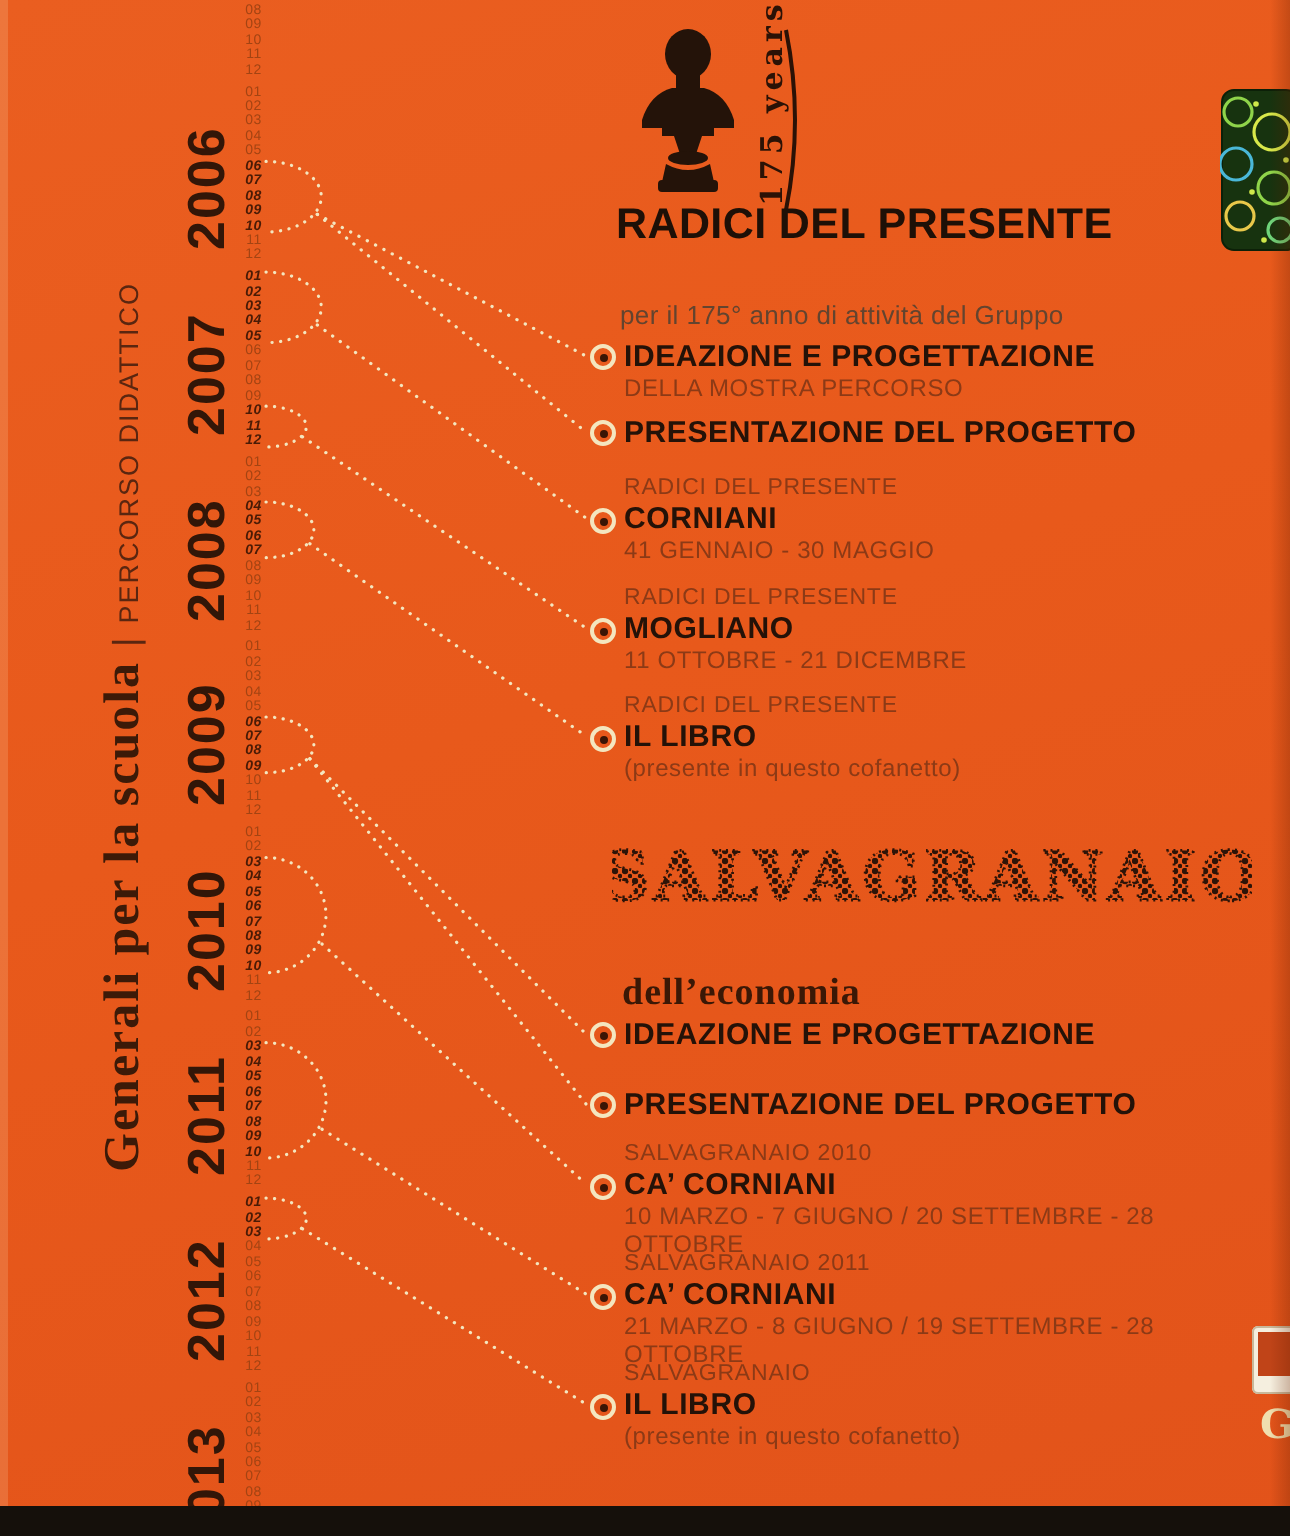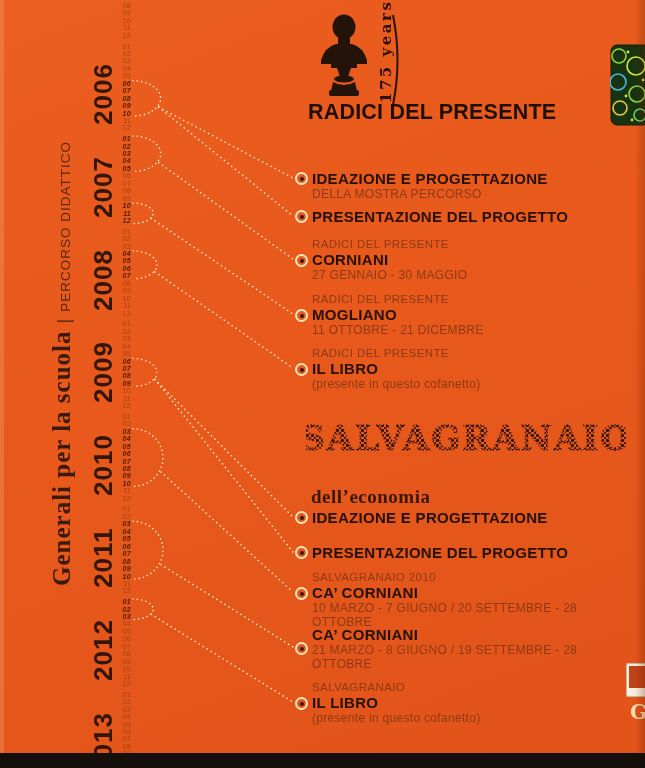--- a/index.html
+++ b/index.html
@@ -205,20 +205,21 @@
       <path d="M15 69 Q26 75 37 69 L39 78 L13 78 Z"></path>
       <rect x="11" y="77" width="30" height="6" rx="2"></rect>
     </g>
   </svg>
   <div class="anniv">175 years</div>
   <svg class="abs" style="left:391px;top:13px;" width="12" height="94" viewBox="0 0 12 94">
     <path d="M2 2 Q11 47 2 92" fill="none" stroke="#2b1206" stroke-width="2"></path>
   </svg>
 
   <div class="abs title1" style="left:308px;top:100px;">RADICI DEL PRESENTE</div>
+  <div class="abs sub2" style="left:310px;top:150px;">per il 175° anno di attività del Gruppo</div>
 
   <svg class="abs" style="left:306px;top:414px;" width="320" height="48" viewBox="0 0 320 48">
     <defs>
       <pattern id="grain" width="5" height="5" patternUnits="userSpaceOnUse">
         <circle cx="1.5" cy="1.5" r="1.6" fill="#2e1408"></circle>
         <circle cx="4" cy="4" r="1.1" fill="#2e1408"></circle>
       </pattern>
     </defs>
     <text x="160" y="36" text-anchor="middle" font-family="DejaVu Serif, Liberation Serif, serif" font-weight="bold" font-size="34" letter-spacing="2" fill="url(#grain)" stroke="#2e1408" stroke-width="1.4" stroke-dasharray="1 2.4">SALVAGRANAIO</text>
   </svg>
@@ -236,21 +237,21 @@
         <span class="bullet"></span>
         <div class="txt">
           <div class="entry-head">PRESENTAZIONE DEL PROGETTO</div>
         </div>
       </div>
       <div class="entry" style="top: 238px;">
         <span class="bullet wl"></span>
         <div class="txt">
           <div class="entry-label">RADICI DEL PRESENTE</div>
           <div class="entry-head">CORNIANI</div>
-          <div class="entry-sub">27 GENNAIO - 30 MAGGIO</div>
+          <div class="entry-sub">41 GENNAIO - 30 MAGGIO</div>
         </div>
       </div>
       <div class="entry" style="top: 293px;">
         <span class="bullet wl"></span>
         <div class="txt">
           <div class="entry-label">RADICI DEL PRESENTE</div>
           <div class="entry-head">MOGLIANO</div>
           <div class="entry-sub">11 OTTOBRE - 21 DICEMBRE</div>
         </div>
       </div>
@@ -278,20 +279,21 @@
         <span class="bullet wl"></span>
         <div class="txt">
           <div class="entry-label">SALVAGRANAIO 2010</div>
           <div class="entry-head">CA’ CORNIANI</div>
           <div class="entry-sub">10 MARZO - 7 GIUGNO / 20 SETTEMBRE - 28 OTTOBRE</div>
         </div>
       </div>
       <div class="entry" style="top: 626px;">
         <span class="bullet wl"></span>
         <div class="txt">
+          <div class="entry-label">SALVAGRANAIO 2011</div>
           <div class="entry-head">CA’ CORNIANI</div>
           <div class="entry-sub">21 MARZO - 8 GIUGNO / 19 SETTEMBRE - 28 OTTOBRE</div>
         </div>
       </div>
       <div class="entry" style="top: 681px;">
         <span class="bullet wl"></span>
         <div class="txt">
           <div class="entry-label">SALVAGRANAIO</div>
           <div class="entry-head">IL LIBRO</div>
           <div class="entry-sub">(presente in questo cofanetto)</div>

